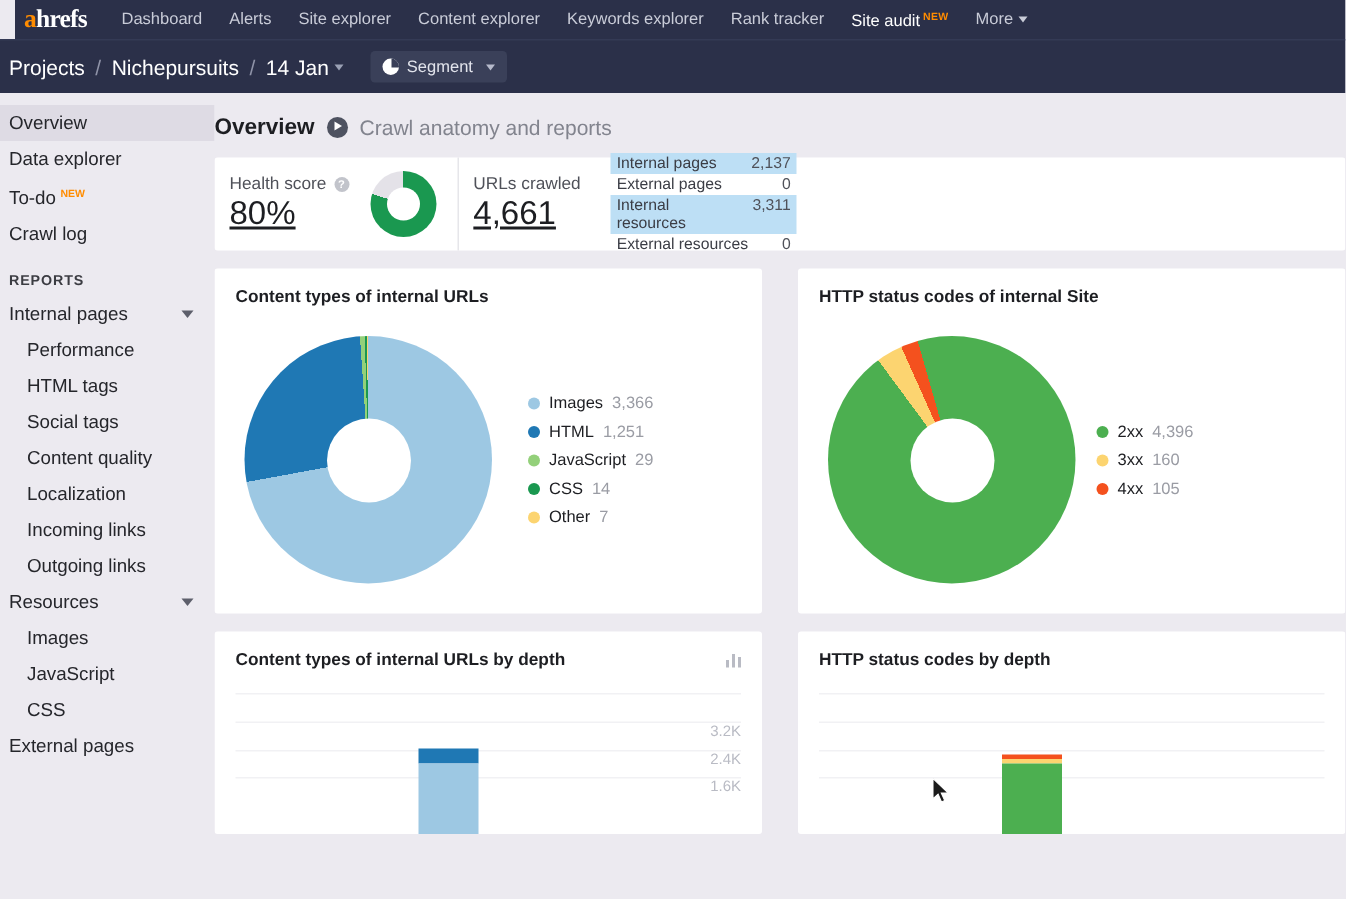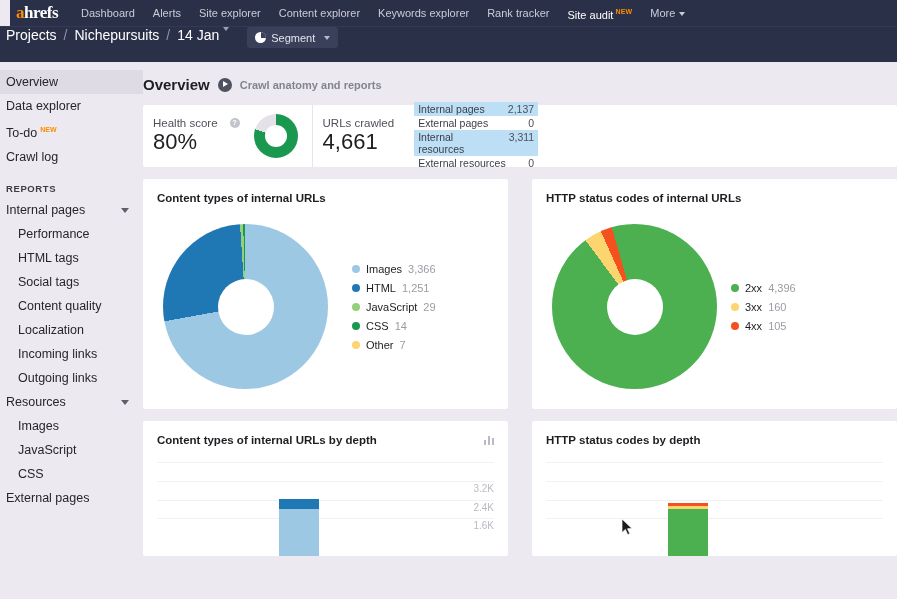--- a/index.html
+++ b/index.html
@@ -56,21 +56,21 @@
     border-top: 4px solid currentColor;
     margin-left: 4px;
     vertical-align: middle;
   }
 
   
   .crumbbar {
     height: 36px;
     background: #2b3049;
     display: flex;
-    align-items: flex-start;
+    align-items: center;
     padding: 0 0 0 6px;
     border-top: 1px solid #343a55;
   }
   .crumbbar .crumb {
     color: #ffffff;
     font-size: 14px;
     text-decoration: none;
     white-space: nowrap;
   }
   .crumbbar .sep {
@@ -172,21 +172,21 @@
     position: relative;
   }
   .play-icon::after {
     content: "";
     position: absolute;
     left: 5px; top: 3.5px;
     border-left: 5px solid #ffffff;
     border-top: 3.5px solid transparent;
     border-bottom: 3.5px solid transparent;
   }
-  .page-sub { font-size: 11px; color: #82848e; font-weight: bold; }
+  .page-sub { font-size: 14px; color: #82848e; }
 
   .card {
     background: #ffffff;
     border-radius: 2px;
   }
 
   
   .stats {
     height: 62px;
     display: flex;
@@ -198,27 +198,28 @@
     align-items: center;
     padding: 0 14px 0 10px;
     border-right: 1px solid #e6e6ea;
   }
   .stat:last-child { border-right: none; }
   .stat-lbl {
     font-size: 11.5px;
     color: #4f5159;
     display: flex;
     align-items: center;
-    gap: 12px;
+    gap: 5px;
   }
   .stat-val {
     font-size: 22px;
     color: #1d1e22;
     line-height: 26px;
     font-weight: normal;
+    text-decoration: underline;
   }
   .qmark {
     width: 10px; height: 10px;
     border-radius: 50%;
     background: #c2c4cb;
     color: #ffffff;
     font-size: 7.5px;
     line-height: 10px;
     text-align: center;
     font-weight: bold;
@@ -492,21 +493,21 @@
                 <span class="dot" style="background: rgb(252, 212, 112);"></span>
                 <span class="lg-name">Other</span>
                 <span class="lg-val">7</span>
               </div>
             </div>
         </div>
       </div>
 
       <div class="col card">
         <div class="card-title">
-          <span>HTTP status codes of internal URLs</span>
+          <span>HTTP status codes of internal Site</span>
         </div>
         <div class="donut-area">
           <div class="donut" id="donut-http" style="background: conic-gradient(from -16deg, rgb(76, 175, 80) 0deg, rgb(76, 175, 80) 339.532deg, rgb(252, 212, 112) 339.532deg, rgb(252, 212, 112) 351.89deg, rgb(244, 81, 30) 351.89deg, rgb(244, 81, 30) 360deg);">
             <div class="hole"></div>
           </div>
           <div class="legend tight" id="legend-http">
               <div class="lg-row">
                 <span class="dot" style="background: rgb(76, 175, 80);"></span>
                 <span class="lg-name">2xx</span>
                 <span class="lg-val">4,396</span>

